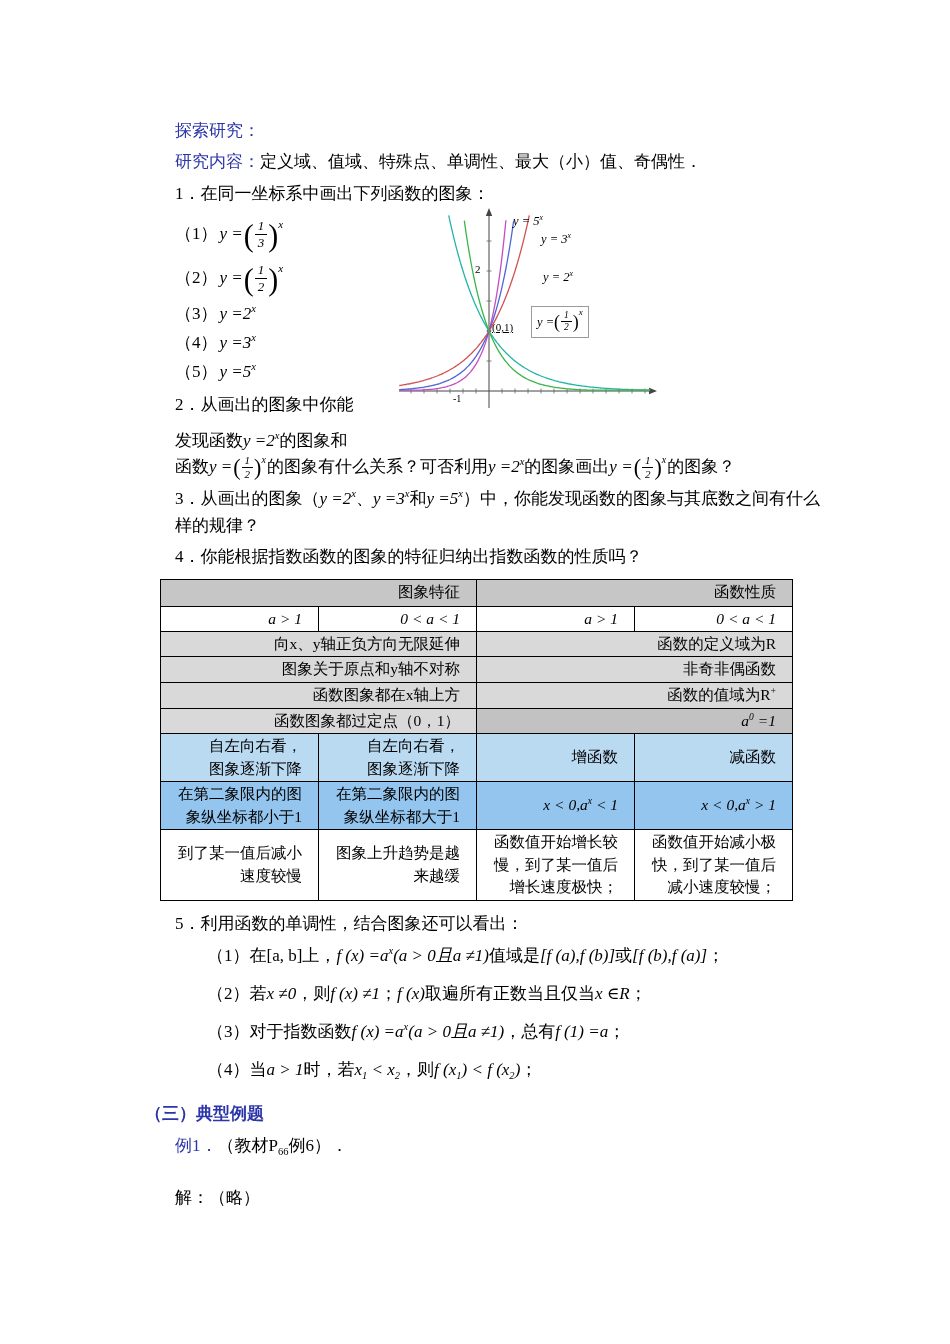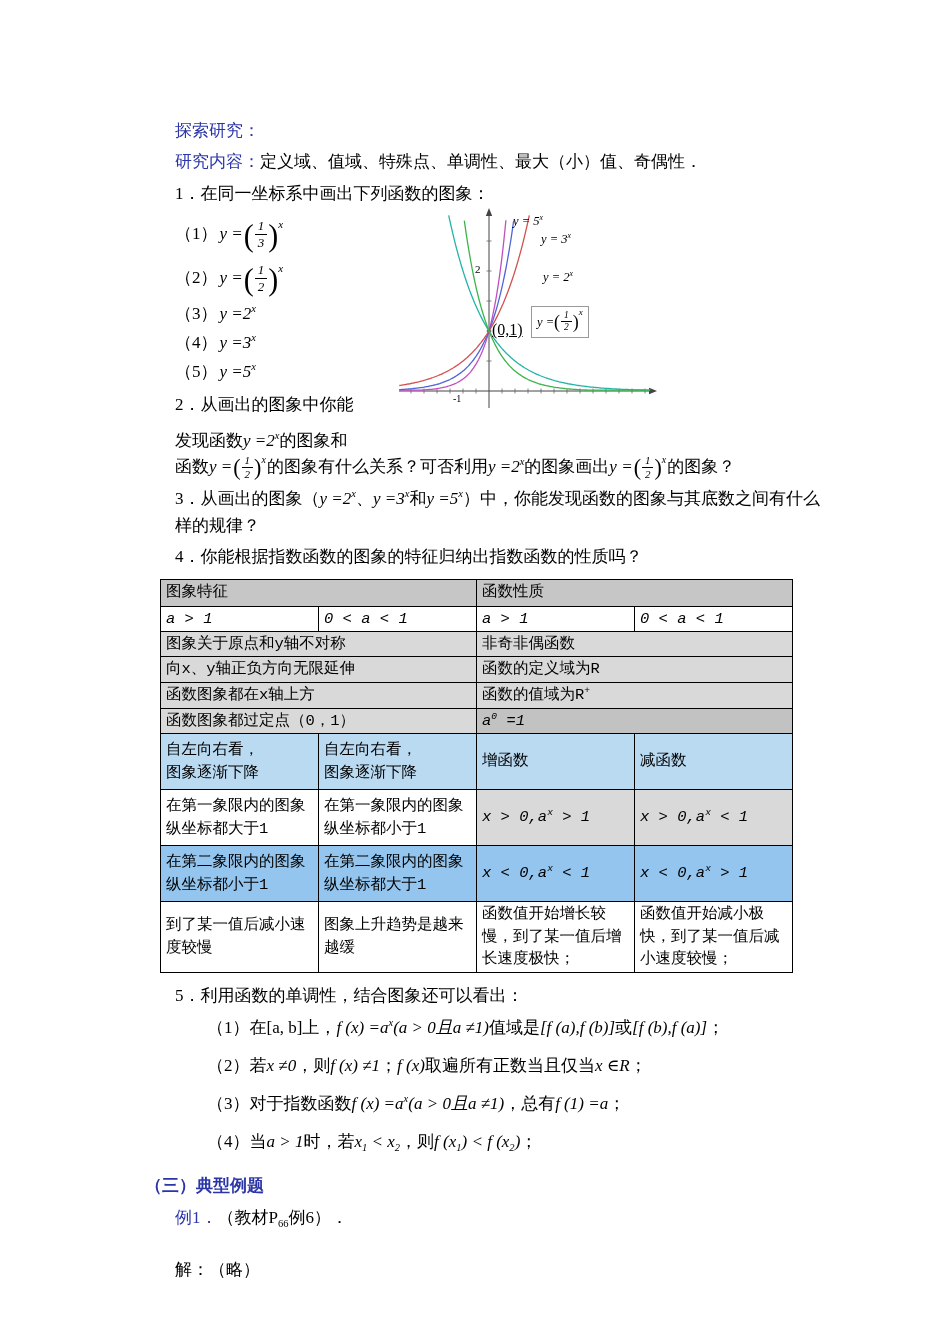--- a/index.html
+++ b/index.html
@@ -39,35 +39,35 @@
   .graph{position:relative;width:290px;height:214px;margin-top:-6px;flex:0 0 auto;}
   .graph svg{position:absolute;left:0;top:0;}
   .glabel{position:absolute;font-style:italic;font-size:12.5px;line-height:1;white-space:nowrap;}
   .g5{left:124px;top:8px;text-align:center;}
   .g3{left:152px;top:26px;}
   .g2{left:154px;top:64px;}
   .ghalf{left:142px;top:100px;border:1px solid #9a9a9a;padding:3px 5px;display:inline-flex;align-items:center;background:#fff;}
   .ghalf .bp{font-size:18px;}
   .ghalf .frac{font-size:9.5px;}
   .ghalf .fsup{font-size:9px;}
-  .gorigin{left:103px;top:116px;font-size:16px;font-style:normal;text-decoration:underline;}
+  .gorigin{left:103px;top:116px;font-size:11px;font-style:normal;text-decoration:underline;}
   .gytick{left:86px;top:58px;font-size:11px;font-style:normal;}
   .gxtick{left:64px;top:188px;font-size:10px;font-style:normal;}
 
   
   table.props{border-collapse:collapse;margin:8px 0 10px -15px;table-layout:fixed;width:632px;font-size:15.5px;}
-  table.props td{border:1px solid #000;padding:1px 5px;text-align:left;vertical-align:middle;line-height:1.45;font-family:Liberation Mono, monospace;}
+  table.props td{border:1px solid #000;padding:1px 16px;text-align:right;vertical-align:middle;line-height:1.45;}
   td.c-hdr{background:var(--gray_header);height:24px;}
   td.c-gray{background:var(--gray_light);}
   td.c-gray2{background:var(--gray_mid);}
   td.c-blue1{background:var(--blue_light);}
   td.c-blue2{background:var(--blue_mid);}
   tr.h24{height:25px;}
   tr.h27{height:17px;}
-  tr.h52{height:56px;margin-left:24px;}
+  tr.h52{height:48px;margin-left:24px;}
   tr.h66{height:66px;}
   td.ta-left{text-align:left;}
 
   
   .items{margin-left:32px;}
   .item{margin-bottom:9px;line-height:1.7;}
   .sec3{margin:16px 0 6px -30px;}
   .ex{margin-bottom:24px;}
 </style>
 </head>
@@ -220,26 +220,26 @@
         <td colspan="2" class="c-hdr">图象特征</td>
         <td colspan="2" class="c-hdr">函数性质</td>
       </tr>
       <tr class="h24">
         <td class="m">a &gt; 1</td>
         <td class="m">0 &lt; a &lt; 1</td>
         <td class="m">a &gt; 1</td>
         <td class="m">0 &lt; a &lt; 1</td>
       </tr>
       <tr class="h24">
+        <td colspan="2" class="c-gray">向x、y轴正负方向无限延伸</td>
+        <td colspan="2" class="c-gray">函数的定义域为R</td>
+      </tr>
+      <tr class="h24">
         <td colspan="2" class="c-gray">图象关于原点和y轴不对称</td>
         <td colspan="2" class="c-gray">非奇非偶函数</td>
-      </tr>
-      <tr class="h24">
-        <td colspan="2" class="c-gray">向x、y轴正负方向无限延伸</td>
-        <td colspan="2" class="c-gray">函数的定义域为R</td>
       </tr>
       <tr class="h24">
         <td colspan="2" class="c-gray">函数图象都在x轴上方</td>
         <td colspan="2" class="c-gray"><span>函数的值域为R</span><sup>+</sup></td>
       </tr>
       <tr class="h27">
         <td colspan="2" class="c-gray">函数图象都过定点（0，1）</td>
         <td colspan="2" class="c-gray2 m"><span>a</span><sup>0</sup><span> =1</span></td>
       </tr>
       <tr class="h52">
@@ -248,26 +248,20 @@
             <div>图象逐渐下降</div>
           </td>
         <td class="c-blue1">
             <div>自左向右看，</div>
             <div>图象逐渐下降</div>
           </td>
         <td class="c-blue1">增函数</td>
         <td class="c-blue1">减函数</td>
       </tr>
       <tr class="h52">
-        <td class="ta-left">在第一象限内的图象纵坐标都大于1</td>
-        <td class="ta-left">在第一象限内的图象纵坐标都小于1</td>
-        <td class="c-gray m"><span>x &gt; 0,a</span><sup>x</sup><span> &gt; 1</span></td>
-        <td class="c-gray m"><span>x &gt; 0,a</span><sup>x</sup><span> &lt; 1</span></td>
-      </tr>
-      <tr class="h52">
         <td class="c-blue2 ta-left">在第二象限内的图象纵坐标都小于1</td>
         <td class="c-blue2 ta-left">在第二象限内的图象纵坐标都大于1</td>
         <td class="c-blue2 m"><span>x &lt; 0,a</span><sup>x</sup><span> &lt; 1</span></td>
         <td class="c-blue2 m"><span>x &lt; 0,a</span><sup>x</sup><span> &gt; 1</span></td>
       </tr>
       <tr class="h66">
         <td class="ta-left">到了某一值后减小速度较慢</td>
         <td class="ta-left">图象上升趋势是越来越缓</td>
         <td class="ta-left">函数值开始增长较慢，到了某一值后增长速度极快；</td>
         <td class="ta-left">函数值开始减小极快，到了某一值后减小速度较慢；</td>

